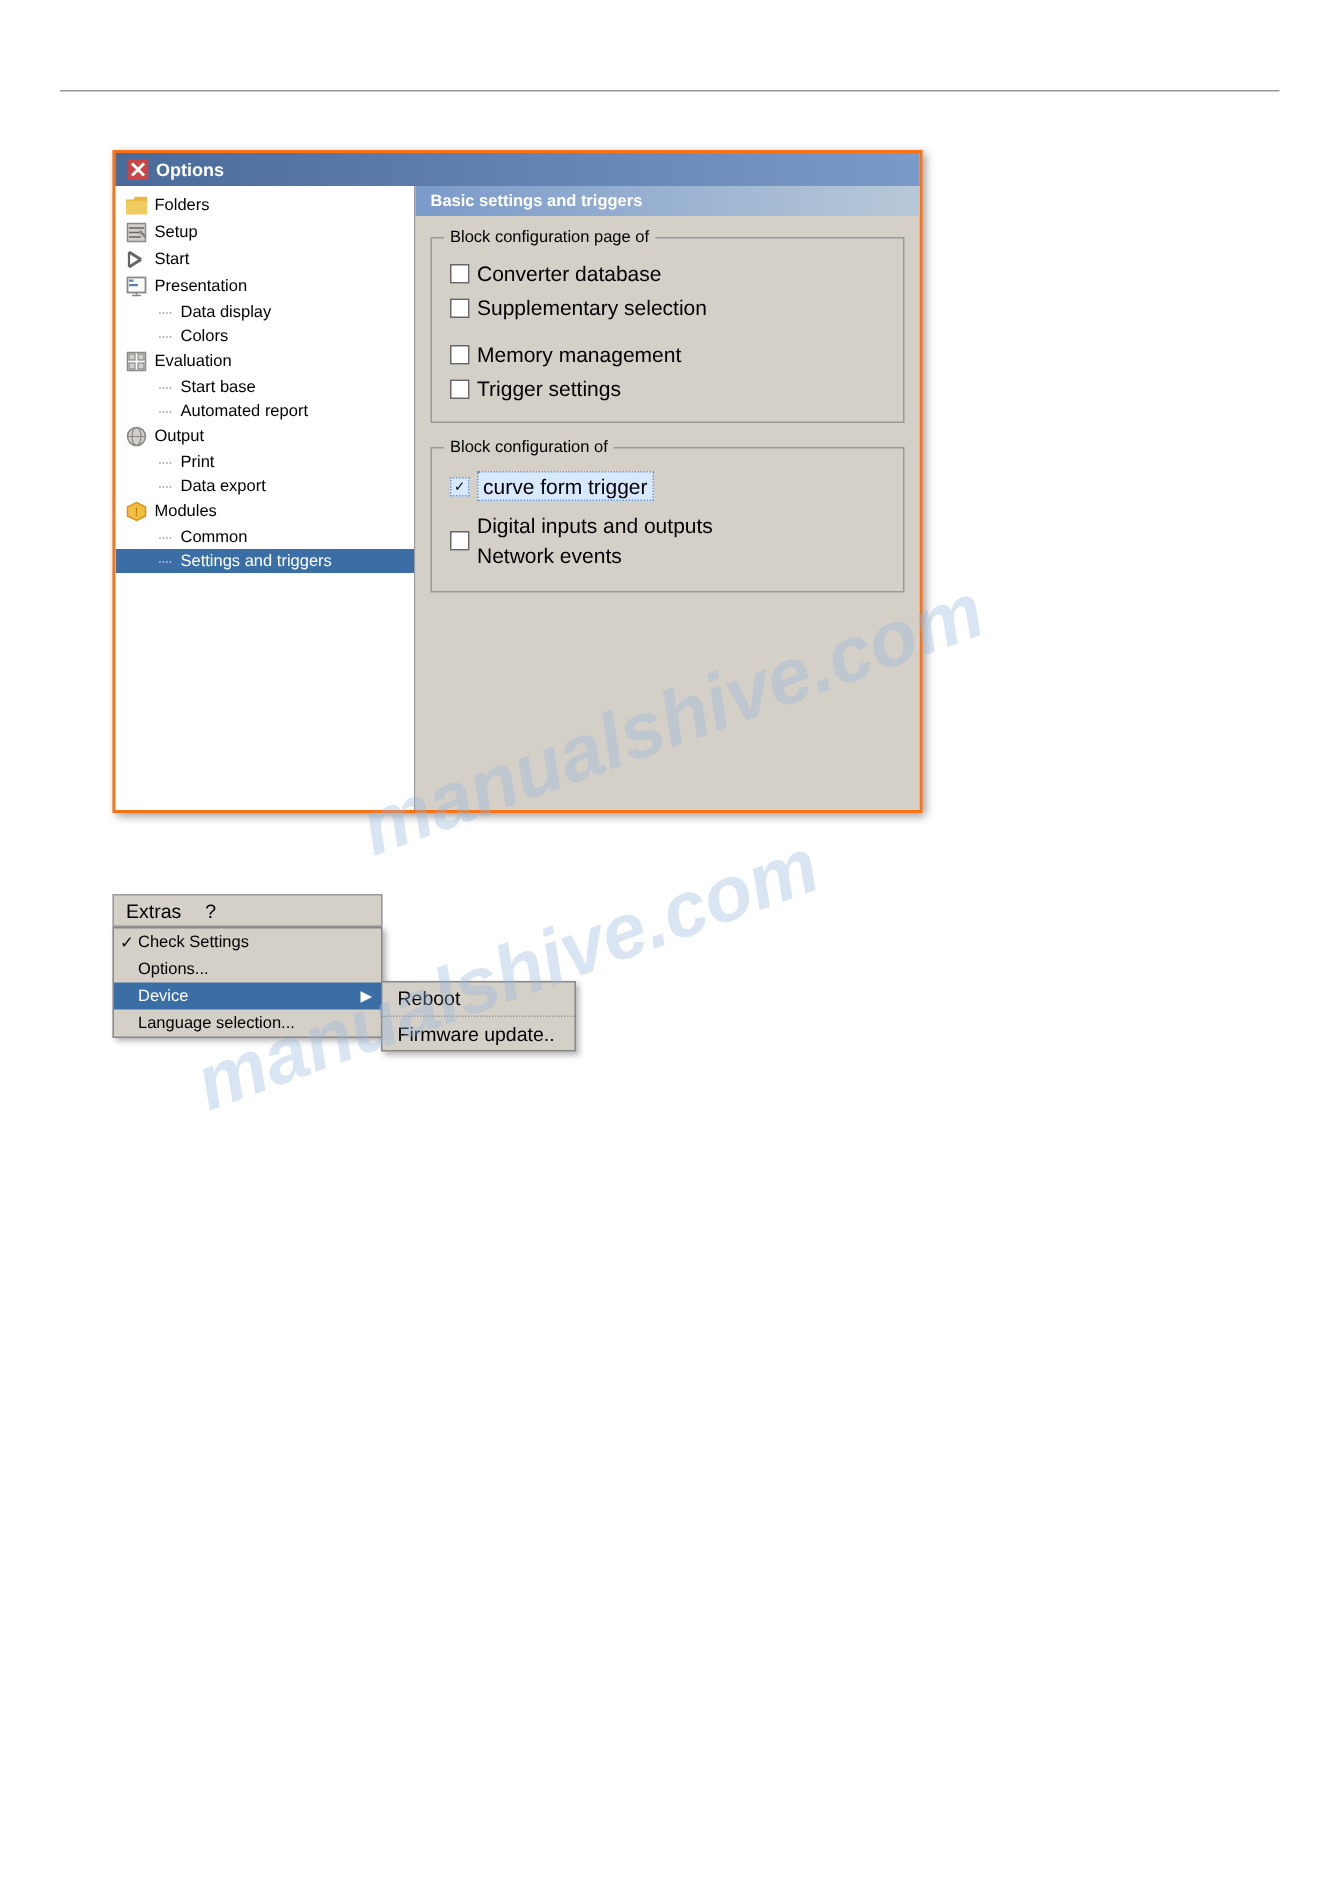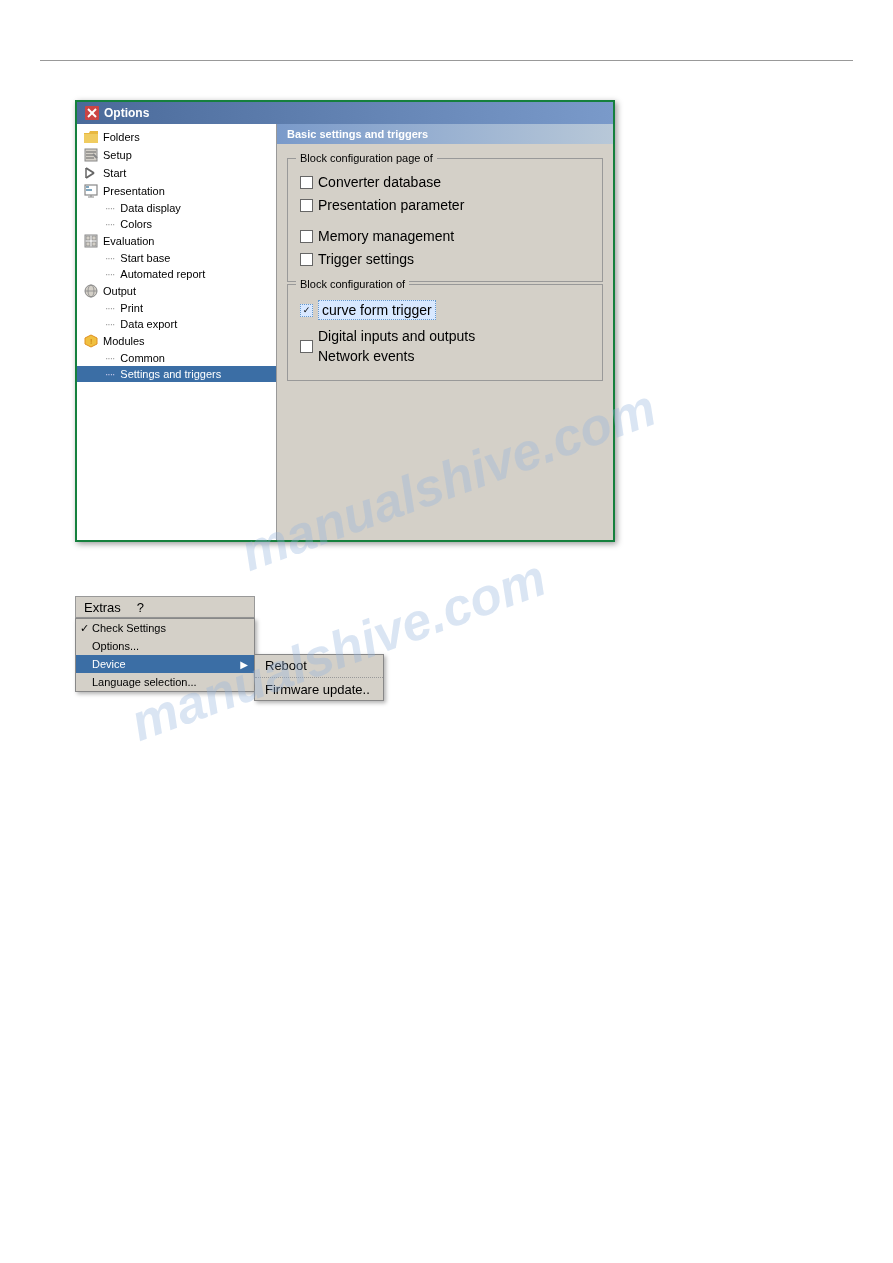--- a/index.html
+++ b/index.html
@@ -19,21 +19,21 @@
       border-top: 1px solid #999;
       margin: 60px 40px 20px 40px;
     }
 
     
     .options-dialog {
       position: absolute;
       top: 100px;
       left: 75px;
       width: 540px;
-      border: 2px solid #15803d;
+      border: 2px solid #f97316;
       background: #d4d0c8;
       box-shadow: 2px 2px 6px rgba(0,0,0,0.4);
     }
 
     .options-titlebar {
       background: linear-gradient(to right, #4a6a9a, #7a9aca);
       color: #ffffff;
       font-weight: bold;
       font-size: 12px;
       padding: 3px 8px;
@@ -103,21 +103,21 @@
       padding: 4px 10px;
       margin-bottom: 8px;
     }
 
     .content-body {
       padding: 6px 10px;
     }
 
     .group-box {
       border: 1px solid #999;
-      margin-bottom: 2px;
+      margin-bottom: 16px;
       padding: 14px 10px 8px 10px;
       position: relative;
       background: #d4d0c8;
     }
 
     .group-box-title {
       position: absolute;
       top: -7px;
       left: 8px;
       background: #d4d0c8;
@@ -421,21 +421,21 @@
       <div class="content-body">
 
         <div class="group-box">
           <span class="group-box-title">Block configuration page of</span>
           <div class="checkbox-row">
             <div class="checkbox-box"></div>
             <span class="checkbox-label-text">Converter database</span>
           </div>
           <div class="checkbox-row">
             <div class="checkbox-box"></div>
-            <span class="checkbox-label-text">Presentation parameter</span>
+            <span class="checkbox-label-text">Supplementary selection</span>
           </div>
           <div style="height:8px;"></div>
           <div class="checkbox-row">
             <div class="checkbox-box"></div>
             <span class="checkbox-label-text">Memory management</span>
           </div>
           <div class="checkbox-row">
             <div class="checkbox-box"></div>
             <span class="checkbox-label-text">Trigger settings</span>
           </div>

